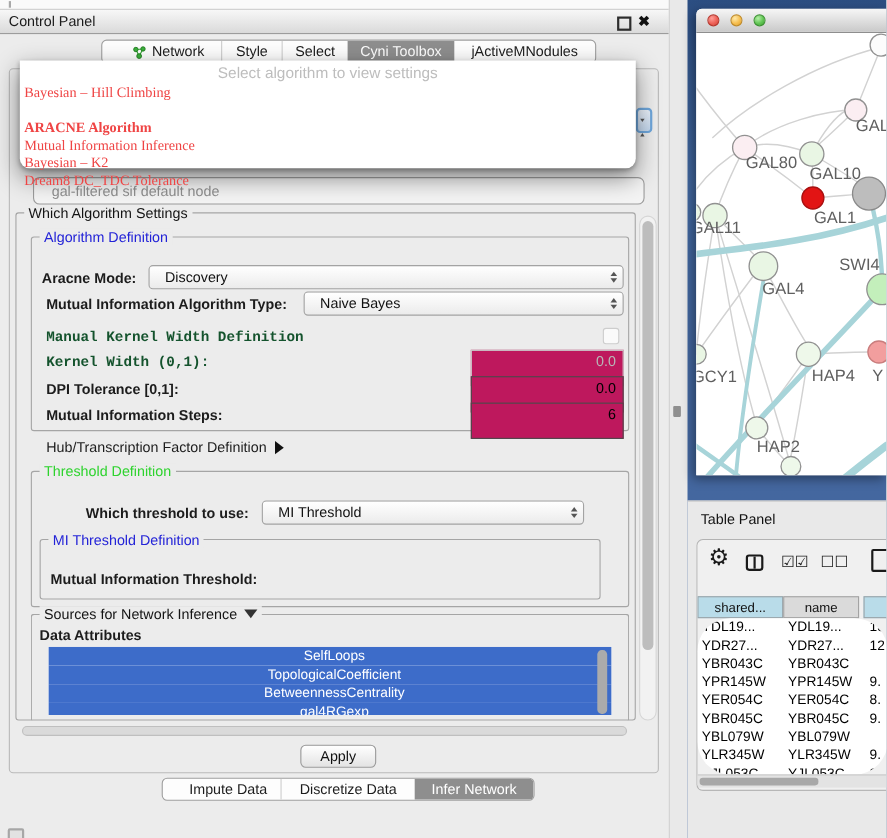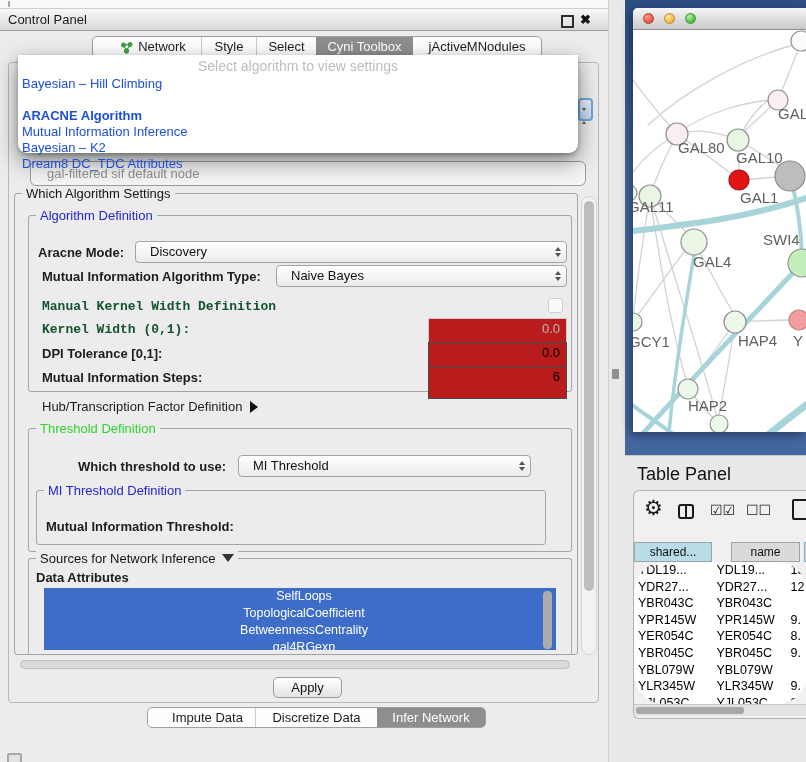--- a/index.html
+++ b/index.html
@@ -21,21 +21,21 @@
   .tabseg:first-child{border-left:none;margin-left:12px;}
   .tabseg.sel{background:#8e8e8e;color:#fff;border-left:none;}
   .tabseg.aftersel{border-left:none;}
 
   .formbox{position:absolute;left:8px;top:62px;width:591px;height:641px;border:1px solid #b9b9b9;border-radius:4px;box-sizing:border-box;}
 
   
   .popup{position:absolute;left:18px;top:55px;width:560px;height:98px;background:#fff;
     border-radius:0 0 9px 9px;box-shadow:0 8px 22px rgba(0,0,0,.45),0 2px 4px rgba(0,0,0,.25);z-index:30;}
   .popup .placeholder{position:absolute;left:0;top:3px;width:100%;text-align:center;font-size:14px;color:#bdbdbd;}
-  .popup .opt{position:absolute;left:3px;width:550px;height:16px;font-size:13px;line-height:16px;color:#1d4ed8;padding-left:1px;}
+  .popup .opt{position:absolute;left:3px;width:550px;height:16px;font-size:13px;line-height:16px;color:#ef4444;padding-left:1px;font-family:Liberation Serif, serif;}
   .popup .opt.bold{font-weight:bold;}
 
   .galcombo{position:absolute;left:30px;top:161px;width:556px;height:25px;border:1px solid #9c9c9c;border-radius:6px;
     background:#f4f4f4;box-sizing:border-box;z-index:5;font-size:13px;color:#8f8f8f;line-height:23px;padding-left:16px;}
   .bluecap{position:absolute;left:578px;top:98px;width:15px;height:23px;border:2px solid #6fa7dc;border-radius:4px;
     background:linear-gradient(#eaf1fa,#c4d8ee);box-sizing:border-box;z-index:6;}
   .bluecap .arr{position:absolute;left:2px;}
 
   .gbox{position:absolute;border:1px solid #a5a5a5;border-radius:3px;box-sizing:border-box;}
   .gbox.noBottom{border-bottom:none;border-bottom-left-radius:0;border-bottom-right-radius:0;}
@@ -48,21 +48,21 @@
   .gray{color:#14532d;font-family:Liberation Mono, monospace;}
 
   .combo{position:absolute;height:22px;border:1px solid #a3a3a3;border-radius:4px;
     background:linear-gradient(#ffffff,#ebebeb);box-sizing:border-box;font-size:13px;color:#111;line-height:20px;padding-left:14px;}
   .combo .arrows{position:absolute;right:5px;top:50%;transform:translateY(-50%);display:flex;flex-direction:column;gap:2px;}
   .tri-up{width:0;height:0;border-left:3.5px solid transparent;border-right:3.5px solid transparent;border-bottom:4px solid #555;}
   .tri-dn{width:0;height:0;border-left:3.5px solid transparent;border-right:3.5px solid transparent;border-top:4px solid #555;}
   .tri-up.sm{border-left-width:2.5px;border-right-width:2.5px;border-bottom-width:3px;}
   .tri-dn.sm{border-left-width:2.5px;border-right-width:2.5px;border-top-width:3px;}
 
-  .tfield{position:absolute;height:33px;background:#b91c1c;border:1px solid #4a4a4a;box-sizing:border-box;
+  .tfield{position:absolute;height:33px;background:#be185d;border:1px solid #4a4a4a;box-sizing:border-box;
     font-size:13px;text-align:right;padding-right:6px;line-height:19px;color:#000;}
   .tfield.dis{border:1px solid #cacaca;color:#b8b8b8;}
   .checkbox{position:absolute;width:15px;height:15px;border:1px solid #cdcdcd;border-radius:3px;background:#fafafa;box-sizing:border-box;}
 
   .expander-arrow-right{display:inline-block;width:0;height:0;border-top:6px solid transparent;border-bottom:6px solid transparent;border-left:8px solid #111;margin-left:8px;vertical-align:-2px;}
   .expander-arrow-down{display:inline-block;width:0;height:0;border-left:6px solid transparent;border-right:6px solid transparent;border-top:8px solid #333;margin-left:6px;vertical-align:1px;}
 
   .attrlist{position:absolute;left:44px;top:588px;width:512px;height:62px;overflow:hidden;background:#fff;text-align:center;}
   .attrlist .item{height:17px;line-height:17px;font-size:12.5px;color:#fff;background:#3d6cc9;padding-left:8px;}
   .listthumb{position:absolute;left:543px;top:591px;width:9px;height:58px;background:#ababab;border-radius:4px;}
@@ -91,21 +91,21 @@
     box-shadow:-3px 3px 10px rgba(0,0,0,.4);background:#fff;}
   .netwin .wtitle{position:absolute;left:0;top:0;width:173px;height:22px;border-radius:5px 0 0 0;
     background:linear-gradient(#f6f6f6,#c9c9c9);border-bottom:1px solid #8e8e8e;box-sizing:border-box;}
   .light{position:absolute;top:5px;width:11px;height:11px;border-radius:50%;box-sizing:border-box;}
   .light.red{left:10px;background:radial-gradient(circle at 35% 30%,#ff9d96,#ed6157 55%,#d1453b);border:1px solid #b8392f;}
   .light.yellow{left:31px;background:radial-gradient(circle at 35% 30%,#ffe9a8,#f6be4f 55%,#e0a233);border:1px solid #c08c2c;}
   .light.green{left:52px;background:radial-gradient(circle at 35% 30%,#b6f0a8,#61c554 55%,#43a437);border:1px solid #3f9435;}
   .canvas{position:absolute;left:0;top:22px;width:173px;height:402px;background:#fff;overflow:hidden;}
 
   .tablepanel{position:absolute;left:0;top:455px;width:181px;height:307px;background:#e9e9e9;border-top:1px solid #c6c6c6;box-sizing:border-box;}
-  .tablepanel .ptitle{position:absolute;left:12px;top:8px;font-size:18px;color:#111;}
+  .tablepanel .ptitle{position:absolute;left:12px;top:8px;font-size:13px;color:#111;}
   .tinner{position:absolute;left:8px;top:34px;width:173px;height:229px;background:#f0f0f0;
     border:1px solid #b2b2b2;border-right:none;border-radius:6px 0 0 6px;box-sizing:border-box;overflow:hidden;}
   .gear{position:absolute;left:10px;top:6px;font-size:21px;color:#1a1a1a;line-height:22px;}
   .spliticon{position:absolute;left:44px;top:13px;width:16px;height:15px;border:2px solid #1a1a1a;border-radius:3px;box-sizing:border-box;}
   .spliticon:after{content:"";position:absolute;left:5px;top:0;width:2px;height:11px;background:#1a1a1a;}
   .cbicons{position:absolute;top:11px;font-size:14px;color:#1a1a1a;letter-spacing:0px;}
   .docicon{position:absolute;left:158px;top:8px;width:18px;height:21px;border:2px solid #1a1a1a;border-radius:2px;box-sizing:border-box;background:#f0f0f0;}
 
   .thead{position:absolute;left:0px;top:51px;height:20px;display:flex;}
   .thcell{font-size:12px;color:#111;text-align:center;line-height:18px;border:1px solid #9aa4a9;box-sizing:border-box;}
@@ -170,21 +170,21 @@
       <span class="arr" style="top:4px"><span class="tri-up sm"></span></span>
       <span class="arr" style="top:11px"><span class="tri-dn sm"></span></span>
     </div>
 
     <div class="popup">
       <div class="placeholder">Select algorithm to view settings</div>
       <div class="opt" style="top:21px">Bayesian – Hill Climbing</div>
       <div class="opt bold" style="top:53px">ARACNE Algorithm</div>
       <div class="opt" style="top:69px">Mutual Information Inference</div>
       <div class="opt" style="top:85px">Bayesian – K2</div>
-      <div class="opt" style="top:101px">Dream8 DC_TDC Attributes</div>
+      <div class="opt" style="top:101px">Dream8 DC_TDC Tolerance</div>
     </div>
 
     <div class="gbox" style="left:14px;top:193px;width:564px;height:462px"></div>
     <span class="gtitle" style="left:22px;top:186px">Which Algorithm Settings</span>
 
     <div class="gbox" style="left:28px;top:215px;width:544px;height:177px"></div>
     <span class="gtitle tblue" style="left:36px;top:208px">Algorithm Definition</span>
 
     <span class="lbl b" style="left:38px;top:245px">Aracne Mode:</span>
     <div class="combo" style="left:135px;top:241px;width:432px">
@@ -349,21 +349,21 @@
       <span class="ptitle">Table Panel</span>
 
       <div class="tinner">
         <span class="gear">⚙</span>
         <span class="spliticon"></span>
         <span class="cbicons" style="left:76px">☑☑</span>
         <span class="cbicons" style="left:112px">☐☐</span>
         <span class="docicon"></span>
 
         <div class="thead">
-          <div class="thcell blue" style="width:78px;margin-right:19px">shared...</div>
+          <div class="thcell blue" style="width:78px;margin-right:0">shared...</div>
           <div class="thcell grayh" style="width:69px;margin-right:4px">name</div>
           <div class="thcell blue" style="width:30px"></div>
         </div>
 
         <div class="tbody">
             <div class="trow">
               <div class="tcell" style="width: 81px; padding-left: 4px;">YDL19...</div>
               <div class="tcell" style="width: 74px; padding-left: 4px;">YDL19...</div>
               <div class="tcell" style="width: 18px; padding-left: 6px;">13</div>
             </div>

